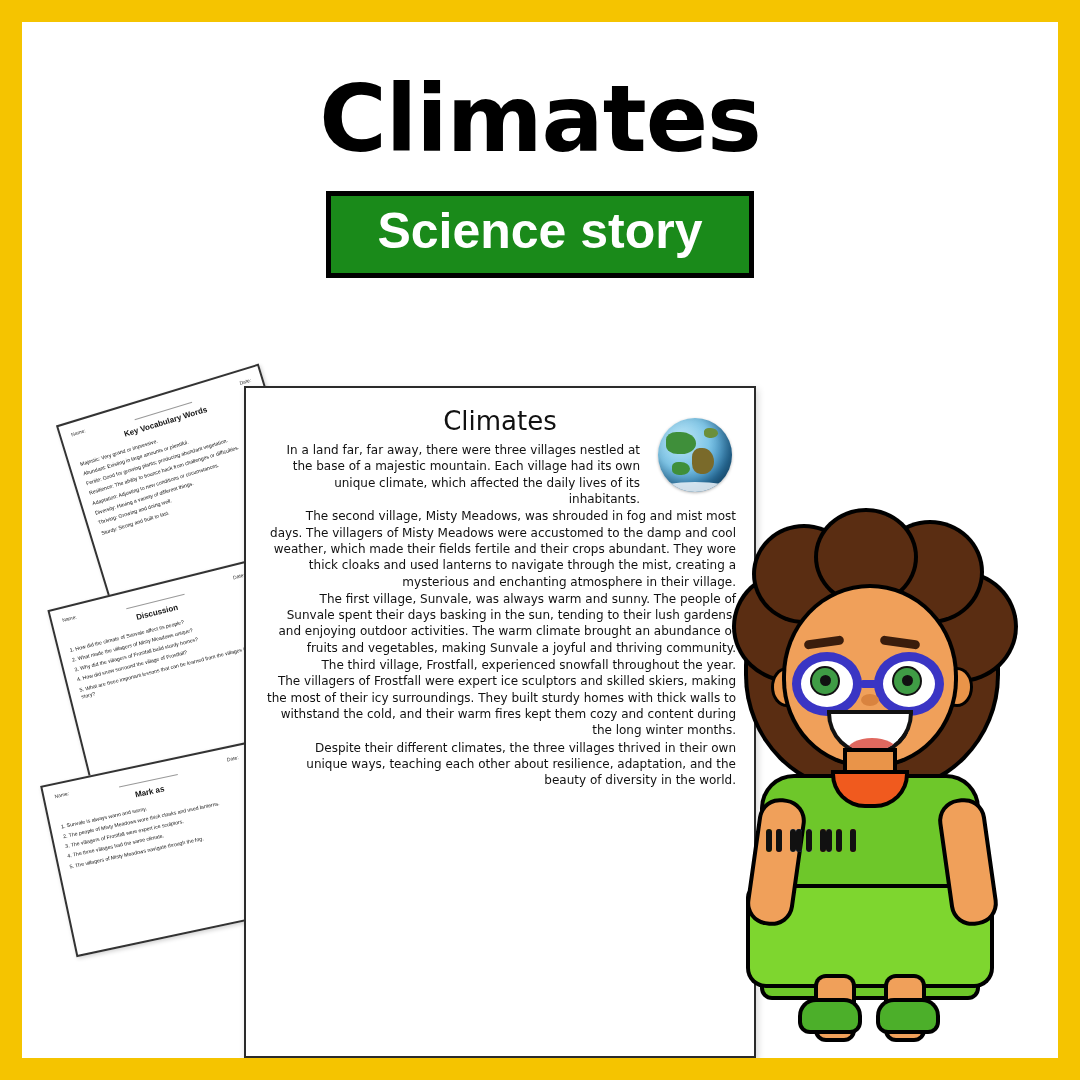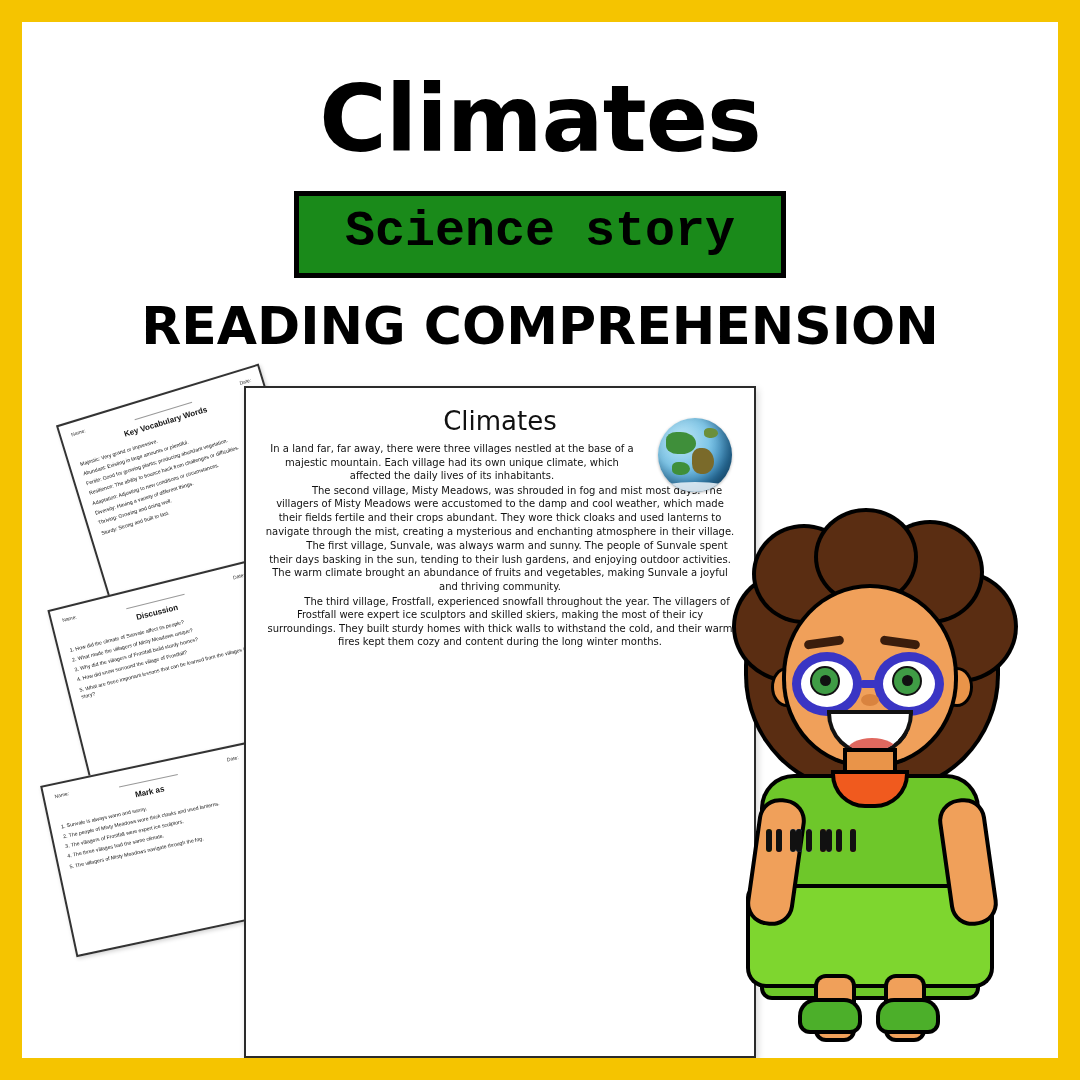--- a/index.html
+++ b/index.html
@@ -33,24 +33,24 @@
     margin-top: 28px;
   }
   .subtitle-box {
     display: inline-block;
     background: #1a8a1a;
     border: 5px solid #000000;
     padding: 8px 46px 14px 46px;
     margin-top: 22px;
   }
   .subtitle-text {
-    font-family: Liberation Mono, monospace;
+    font-family: Liberation Sans, sans-serif;
     font-weight: bold;
     font-size: 50px;
-    color: #000000;
+    color: #ffffff;
     line-height: 1.1;
   }
   .banner {
     font-family: "DejaVu Sans", sans-serif;
     font-weight: bold;
     font-size: 52px;
     letter-spacing: 0px;
     color: #000000;
     margin-top: 18px;
   }
@@ -111,25 +111,25 @@
     overflow: hidden;
   }
   .globe .land { position: absolute; background: #2e7d32; border-radius: 40% 60% 55% 45%; }
   .globe .l1 { width: 30px; height: 22px; left: 8px; top: 14px; background:#3f8f3a; }
   .globe .l2 { width: 22px; height: 26px; left: 34px; top: 30px; background:#7a6a2a; }
   .globe .l3 { width: 18px; height: 13px; left: 14px; top: 44px; background:#3f8f3a; }
   .globe .l4 { width: 14px; height: 10px; left: 46px; top: 10px; background:#6b8f3a; }
   .globe .ice { position:absolute; left:0; right:0; bottom:-4px; height:14px; background:#eef6fb; border-radius:50%; opacity:.85;}
 
   .story-body {
-    font-size: 10px;
+    font-size: 12px;
     line-height: 1.36;
     color: #111;
     font-family: "DejaVu Sans", sans-serif;
-    text-align: center;
+    text-align: right;
   }
   .story-body p { margin-bottom: 1px; }
   .story-body p.indent { text-indent: 34px; }
   .story-body p.first { margin-right: 96px; }
   .credit {
     position: absolute;
     left: 0; right: 0; bottom: 12px;
     text-align: center;
     font-size: 11px;
     color: #333;
@@ -184,21 +184,20 @@
 </head>
 <body>
 
 <div class="poster" style="border-color: rgb(245, 196, 0);">
 
   <div class="header">
     <div class="main-title">Climates</div>
     <div class="subtitle-box" style="background: rgb(26, 138, 26);">
       <div class="subtitle-text">Science story</div>
     </div>
-    <div class="banner">READING COMPREHENSION</div>
   </div>
 
   <div class="mini-page" id="mini-vocab">
     <div class="mini-head">
       <span>Name:</span>
       <span class="mini-line"></span>
       <span>Date:</span>
     </div>
     <div class="mini-title">Key Vocabulary Words</div>
     <div class="mini-item">Majestic: Very grand or impressive.</div>
@@ -246,20 +245,21 @@
         <span class="land l2"></span>
       <span class="land l3"></span>
         <span class="land l4"></span>
       <span class="ice"></span>
     </div>
     <div class="story-body">
       <p class="first">In a land far, far away, there were three villages nestled at the base of a majestic mountain. Each village had its own unique climate, which affected the daily lives of its inhabitants.</p>
       <p class="indent">The second village, Misty Meadows, was shrouded in fog and mist most days. The villagers of Misty Meadows were accustomed to the damp and cool weather, which made their fields fertile and their crops abundant. They wore thick cloaks and used lanterns to navigate through the mist, creating a mysterious and enchanting atmosphere in their village.</p>
       <p class="indent">The first village, Sunvale, was always warm and sunny. The people of Sunvale spent their days basking in the sun, tending to their lush gardens, and enjoying outdoor activities. The warm climate brought an abundance of fruits and vegetables, making Sunvale a joyful and thriving community.</p>
       <p class="indent">The third village, Frostfall, experienced snowfall throughout the year. The villagers of Frostfall were expert ice sculptors and skilled skiers, making the most of their icy surroundings. They built sturdy homes with thick walls to withstand the cold, and their warm fires kept them cozy and content during the long winter months.</p>
+      <p class="indent">Despite their different climates, the three villages thrived in their own unique ways, teaching each other about resilience, adaptation, and the beauty of diversity in the world.</p>
     </div>
   </div>
 
   <div class="girl">
     <span class="g hair-back"></span>
     <span class="g hair-puff hp1"></span>
     <span class="g hair-puff hp2"></span>
     <span class="g hair-puff hp3"></span>
     <span class="g hair-puff hp4"></span>
     <span class="g hair-puff hp5"></span>

